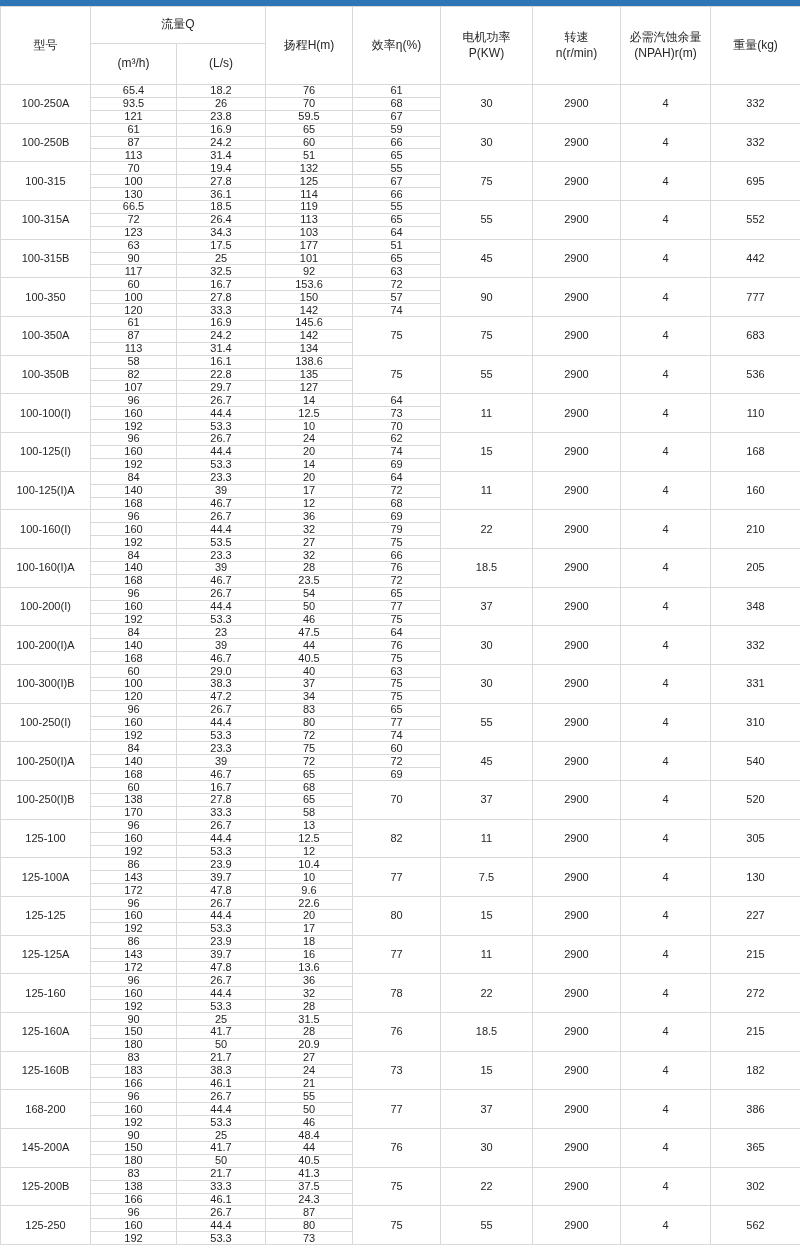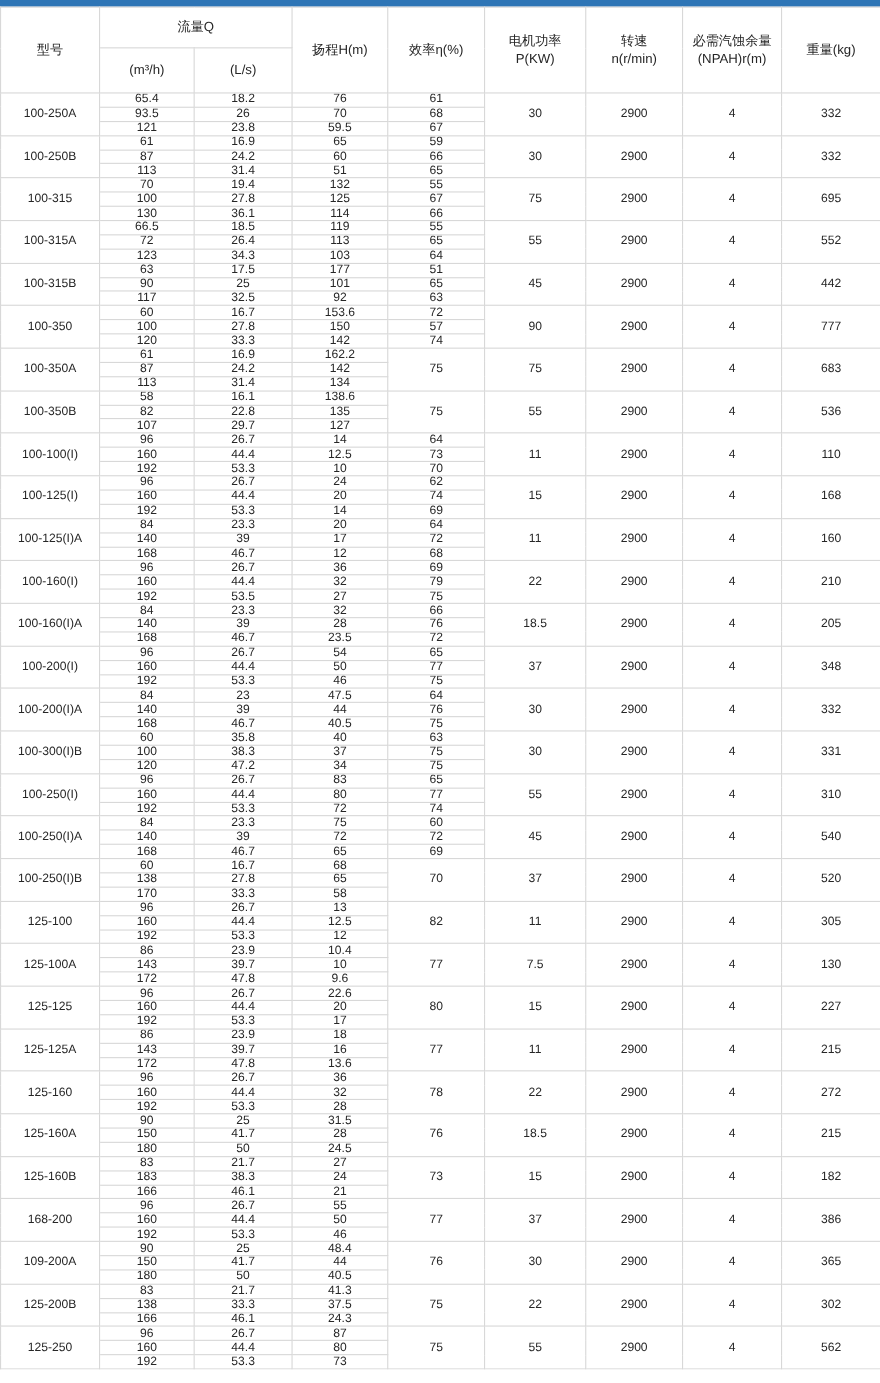--- a/index.html
+++ b/index.html
@@ -204,21 +204,21 @@
         <tr>
           <td>120</td>
           <td>33.3</td>
           <td>142</td>
           <td>74</td>
         </tr>
         <tr>
           <td rowspan="3" class="model-cell">100-350A</td>
           <td>61</td>
           <td>16.9</td>
-          <td>162.2</td>
+          <td>145.6</td>
           <td rowspan="3">75</td>
           <td rowspan="3">75</td>
           <td rowspan="3">2900</td>
           <td rowspan="3">4</td>
           <td rowspan="3">683</td>
         </tr>
         <tr>
           <td>87</td>
           <td>24.2</td>
           <td>142</td>
@@ -406,21 +406,21 @@
         </tr>
         <tr>
           <td>168</td>
           <td>46.7</td>
           <td>40.5</td>
           <td>75</td>
         </tr>
         <tr>
           <td rowspan="3" class="model-cell">100-300(I)B</td>
           <td>60</td>
-          <td>35.8</td>
+          <td>29.0</td>
           <td>40</td>
           <td>63</td>
           <td rowspan="3">30</td>
           <td rowspan="3">2900</td>
           <td rowspan="3">4</td>
           <td rowspan="3">331</td>
         </tr>
         <tr>
           <td>100</td>
           <td>38.3</td>
@@ -617,21 +617,21 @@
           <td rowspan="3">215</td>
         </tr>
         <tr>
           <td>150</td>
           <td>41.7</td>
           <td>28</td>
         </tr>
         <tr>
           <td>180</td>
           <td>50</td>
-          <td>24.5</td>
+          <td>20.9</td>
         </tr>
         <tr>
           <td rowspan="3" class="model-cell">125-160B</td>
           <td>83</td>
           <td>21.7</td>
           <td>27</td>
           <td rowspan="3">73</td>
           <td rowspan="3">15</td>
           <td rowspan="3">2900</td>
           <td rowspan="3">4</td>
@@ -662,21 +662,21 @@
           <td>160</td>
           <td>44.4</td>
           <td>50</td>
         </tr>
         <tr>
           <td>192</td>
           <td>53.3</td>
           <td>46</td>
         </tr>
         <tr>
-          <td rowspan="3" class="model-cell">109-200A</td>
+          <td rowspan="3" class="model-cell">145-200A</td>
           <td>90</td>
           <td>25</td>
           <td>48.4</td>
           <td rowspan="3">76</td>
           <td rowspan="3">30</td>
           <td rowspan="3">2900</td>
           <td rowspan="3">4</td>
           <td rowspan="3">365</td>
         </tr>
         <tr>

